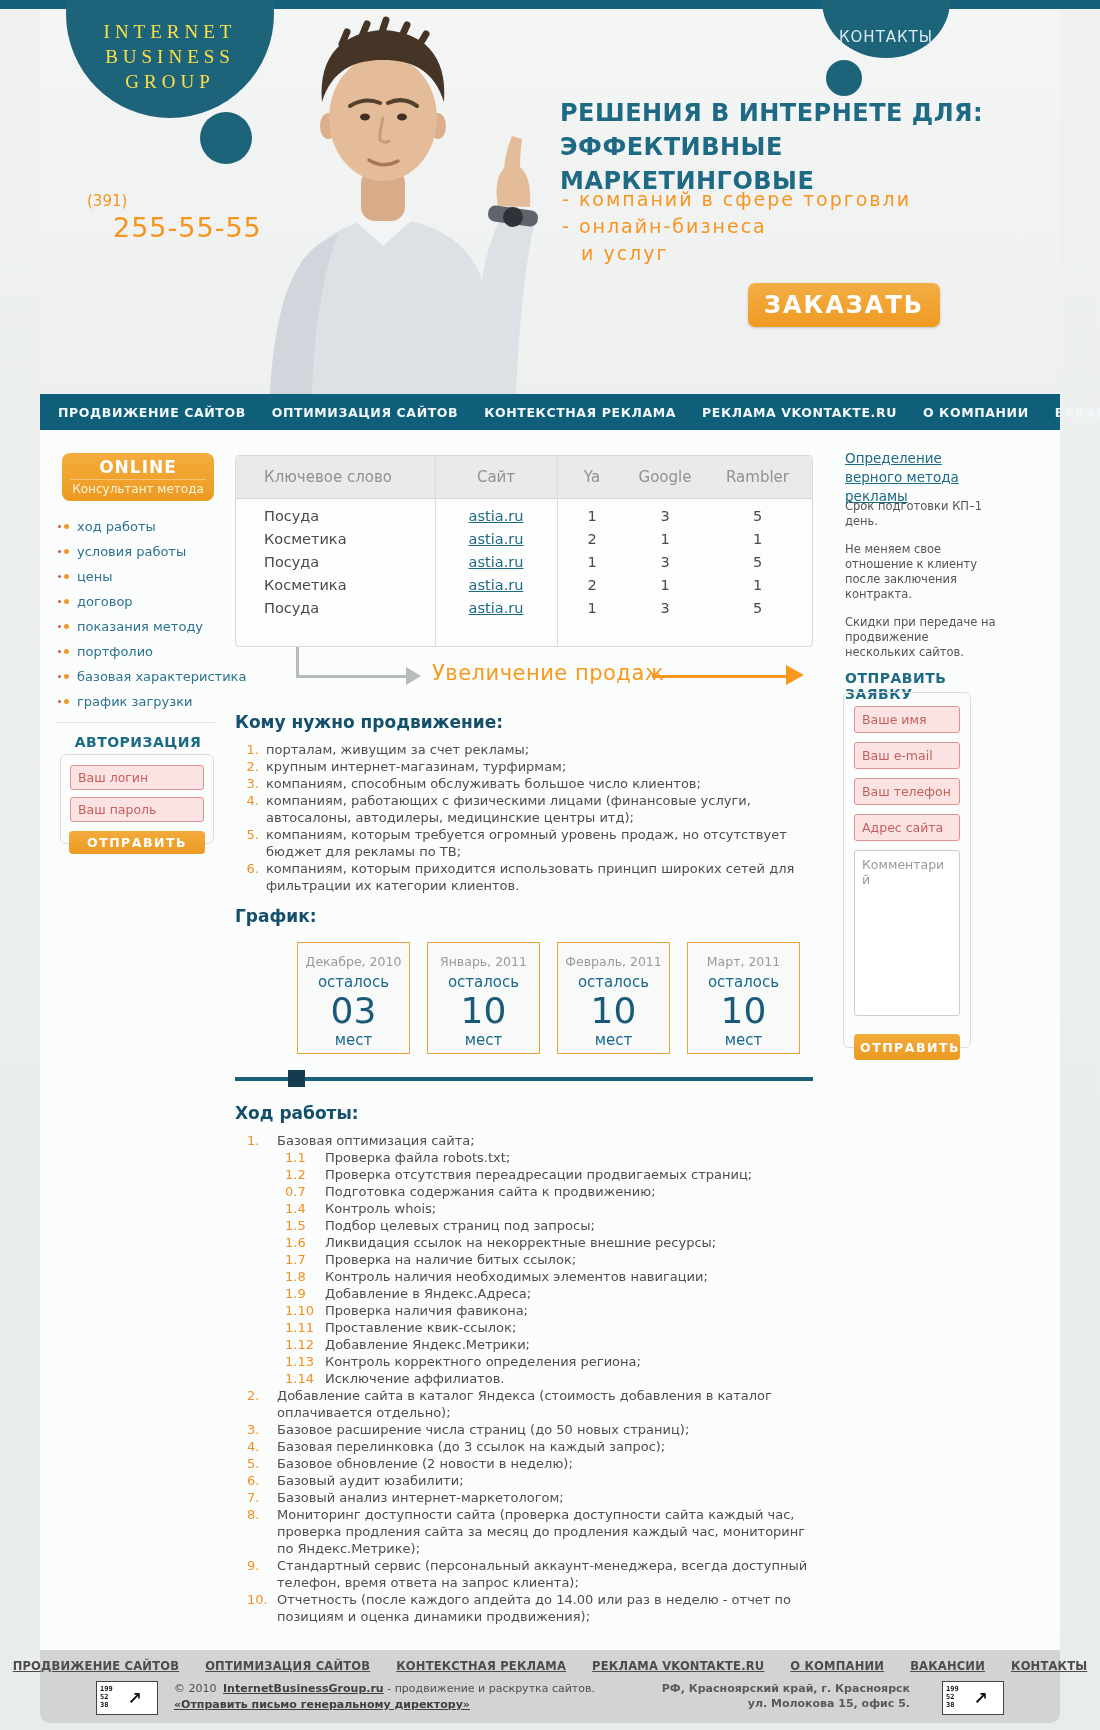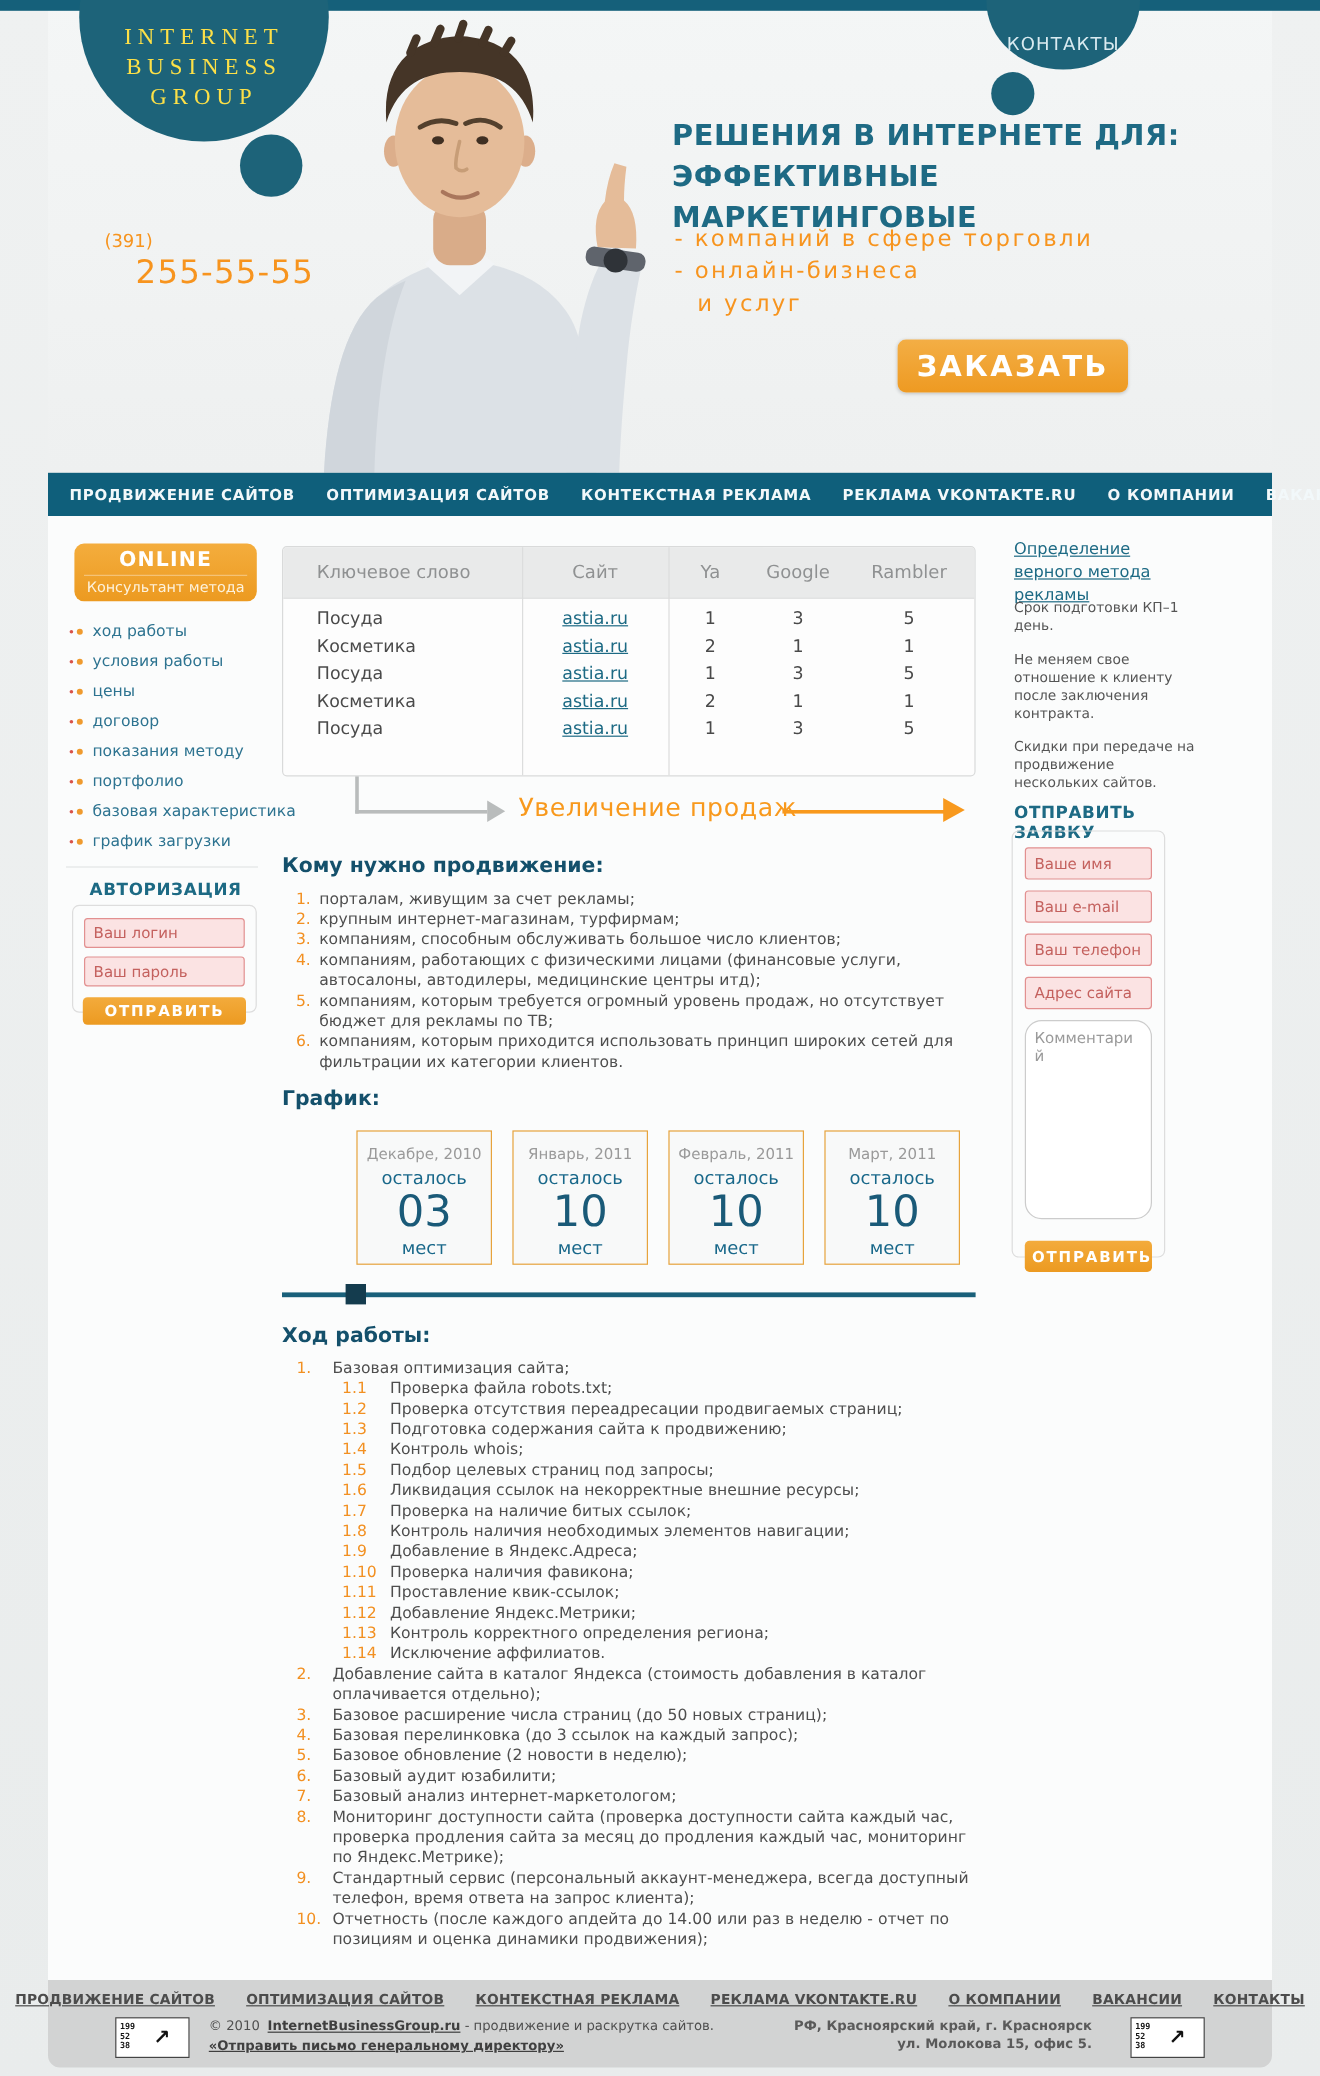--- a/index.html
+++ b/index.html
@@ -127,21 +127,21 @@
         line-height:19px;text-decoration:underline;cursor:pointer;z-index:7;}
   .side-notes{position:absolute;left:845px;top:499px;width:155px;font-size:11.5px;line-height:15px;
         color:#555;z-index:7;}
   .side-notes p{margin:0 0 13px 0;}
   .request-title{position:absolute;left:845px;top:670px;width:160px;color:#1d6a84;font-weight:bold;
         font-size:14px;letter-spacing:0.5px;z-index:7;}
   .request-box{position:absolute;left:843px;top:692px;width:128px;height:356px;border:1px solid #ddd;
         border-radius:6px;box-sizing:border-box;padding:13px 10px;z-index:7;}
   .request-box .pink-input{height:27px;margin-bottom:9px;}
   .comment-area{display:block;width:100%;height:166px;box-sizing:border-box;border:1px solid #ccc;
-        border-radius:14px;background:#fff;color:#9a9a9a;font-size:12.5px;padding:6px 7px;resize:none;
+        border-radius:3px;background:#fff;color:#9a9a9a;font-size:12.5px;padding:6px 7px;resize:none;
         font-family:inherit;}
   .comment-area::placeholder{color:#9a9a9a;opacity:1;}
   .request-box .orange-submit{height:26px;bottom:-13px;left:10px;right:10px;}
 
   
   .footer{position:absolute;left:40px;top:1650px;width:1020px;height:73px;background:#d2d3d3;
         border-radius:0 0 10px 10px;z-index:7;}
   .f-links{display:flex;justify-content:center;gap:26px;padding-top:9px;}
   .f-link{font-size:11.5px;font-weight:bold;color:#4c4c4c;text-decoration:underline;
         letter-spacing:0.2px;cursor:pointer;white-space:nowrap;}
@@ -404,21 +404,21 @@
         </div>
       <div class="wli wsub">
           <span class="num">1.1</span>
           <span class="txt">Проверка файла robots.txt;</span>
         </div>
       <div class="wli wsub">
           <span class="num">1.2</span>
           <span class="txt">Проверка отсутствия переадресации продвигаемых страниц;</span>
         </div>
       <div class="wli wsub">
-          <span class="num">1.3</span>
+          <span class="num">0.7</span>
           <span class="txt">Подготовка содержания сайта к продвижению;</span>
         </div>
       <div class="wli wsub">
           <span class="num">1.4</span>
           <span class="txt">Контроль whois;</span>
         </div>
       <div class="wli wsub">
           <span class="num">1.5</span>
           <span class="txt">Подбор целевых страниц под запросы;</span>
         </div>

